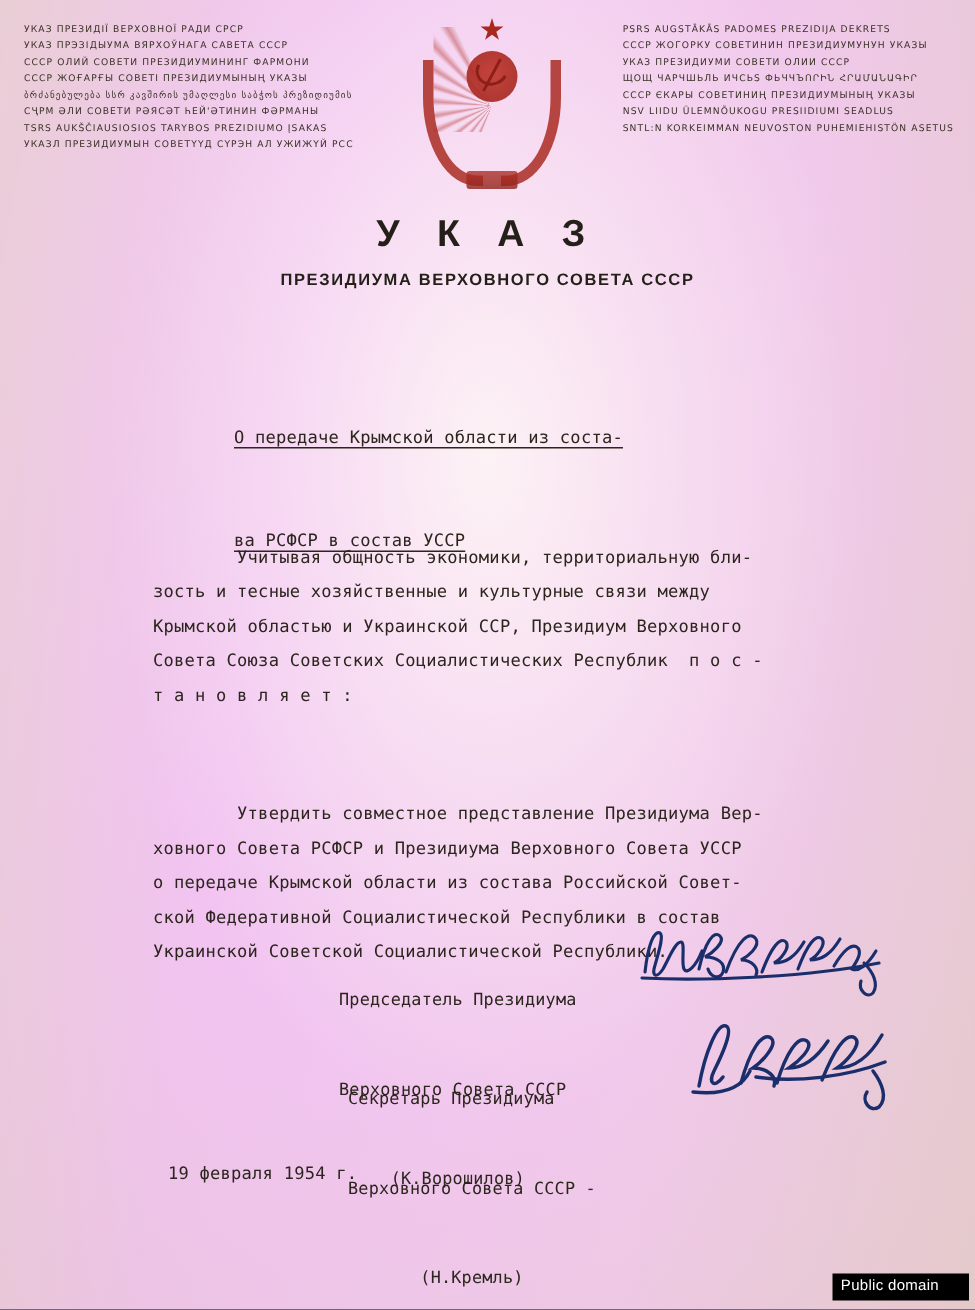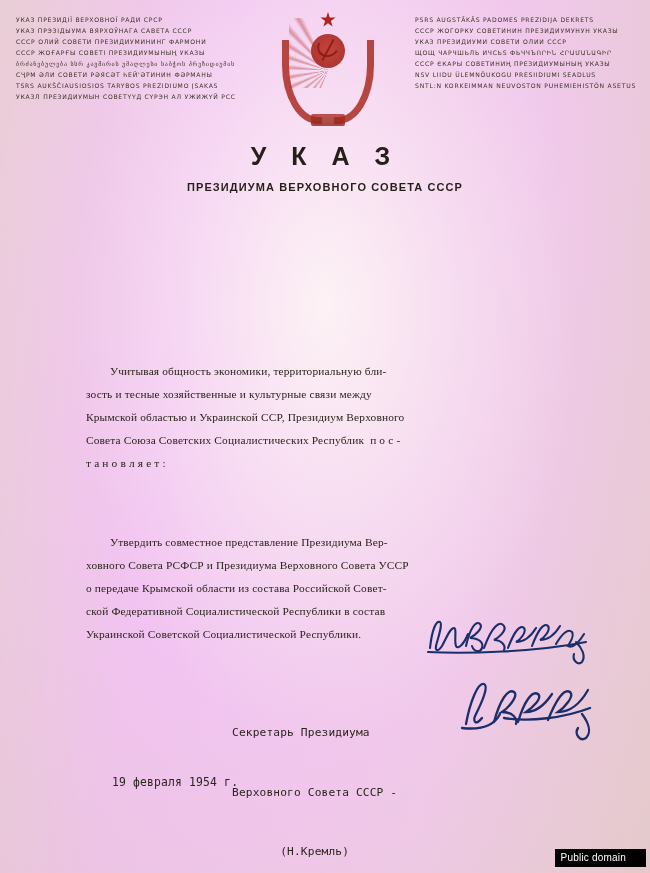--- a/index.html
+++ b/index.html
@@ -153,21 +153,21 @@
     line-height: 23px;
     white-space: pre;
   }
   #preamble {
     position: absolute; left: 148px; top: 228px;
     width: 440px;
   }
   #preamble .ul { text-decoration: underline; text-underline-offset: 3px; }
 
   #body {
-    position: absolute; left: 78px; top: 308px; width: 520px; font-family: Liberation Serif, serif;
+    position: absolute; left: 94px; top: 308px; width: 520px;
   }
   #body .p { margin-bottom: 10px; }
 
   
   #sig1 { position: absolute; left: 218px; top: 608px; }
   #sig2 { position: absolute; left: 224px; top: 674px; }
   .sigline { line-height: 13.5px; font-size: 11.2px; }
   .sig-c { text-align: center; }
 
   .scribble { position: absolute; pointer-events: none; }
@@ -224,34 +224,43 @@
       <div class="em-hammer"></div>
       <div class="em-wreath-l"></div>
       <div class="em-wreath-r"></div>
       <div class="em-star"></div>
       <div class="em-base"></div>
     </div>
 
     <div id="title">У К А З</div>
     <div id="subtitle">ПРЕЗИДИУМА ВЕРХОВНОГО СОВЕТА СССР</div>
 
+    <div id="preamble" class="tw">
+      <div class="ul">О передаче Крымской области из соста-</div>
+      <div class="ul">ва РСФСР в состав УССР</div>
+    </div>
 
     <div id="body" class="tw">
       <div class="p">        Учитывая общность экономики, территориальную бли-
 зость и тесные хозяйственные и культурные связи между
 Крымской областью и Украинской ССР, Президиум Верховного
 Совета Союза Советских Социалистических Республик  п о с -
 т а н о в л я е т :</div>
       <div class="p">        Утвердить совместное представление Президиума Вер-
 ховного Совета РСФСР и Президиума Верховного Совета УССР
 о передаче Крымской области из состава Российской Совет-
 ской Федеративной Социалистической Республики в состав
 Украинской Советской Социалистической Республики.</div>
     </div>
 
+    <div id="sig1" class="tw">
+      <div class="sigline">Председатель Президиума</div>
+      <div class="sigline">Верховного Совета СССР</div>
+      <div class="sigline sig-c">(К.Ворошилов)</div>
+    </div>
     <svg class="scribble" id="scr1" width="180" height="60" viewBox="0 0 180 60">
       <g fill="none" stroke="#1a2e6b" stroke-width="2.1" stroke-linecap="round">
         <path d="M4 40 C6 22 10 12 14 14 C17 16 12 30 10 38 C9 43 12 44 16 38 C20 31 24 20 28 20 C31 20 28 34 30 38 C32 42 38 36 42 26"></path>
         <path d="M40 38 C44 20 50 12 54 16 C58 20 48 28 44 30 C52 30 58 34 56 40 C54 45 48 44 46 38"></path>
         <path d="M58 40 C66 18 74 12 78 18 C81 23 72 30 68 32 C76 32 80 38 78 42"></path>
         <path d="M82 40 C88 24 94 16 98 20 C101 24 94 32 90 34 C98 34 104 30 110 20"></path>
         <path d="M106 38 C112 22 118 14 122 18 C125 22 118 30 114 32 C122 32 128 28 134 18"></path>
         <path d="M130 36 C136 26 142 20 146 24 C149 28 144 34 142 38 C146 40 152 36 158 26"></path>
         <path d="M150 34 C156 40 160 48 156 54 C152 58 146 52 148 46"></path>
         <path d="M2 44 C40 46 110 44 160 34"></path>

